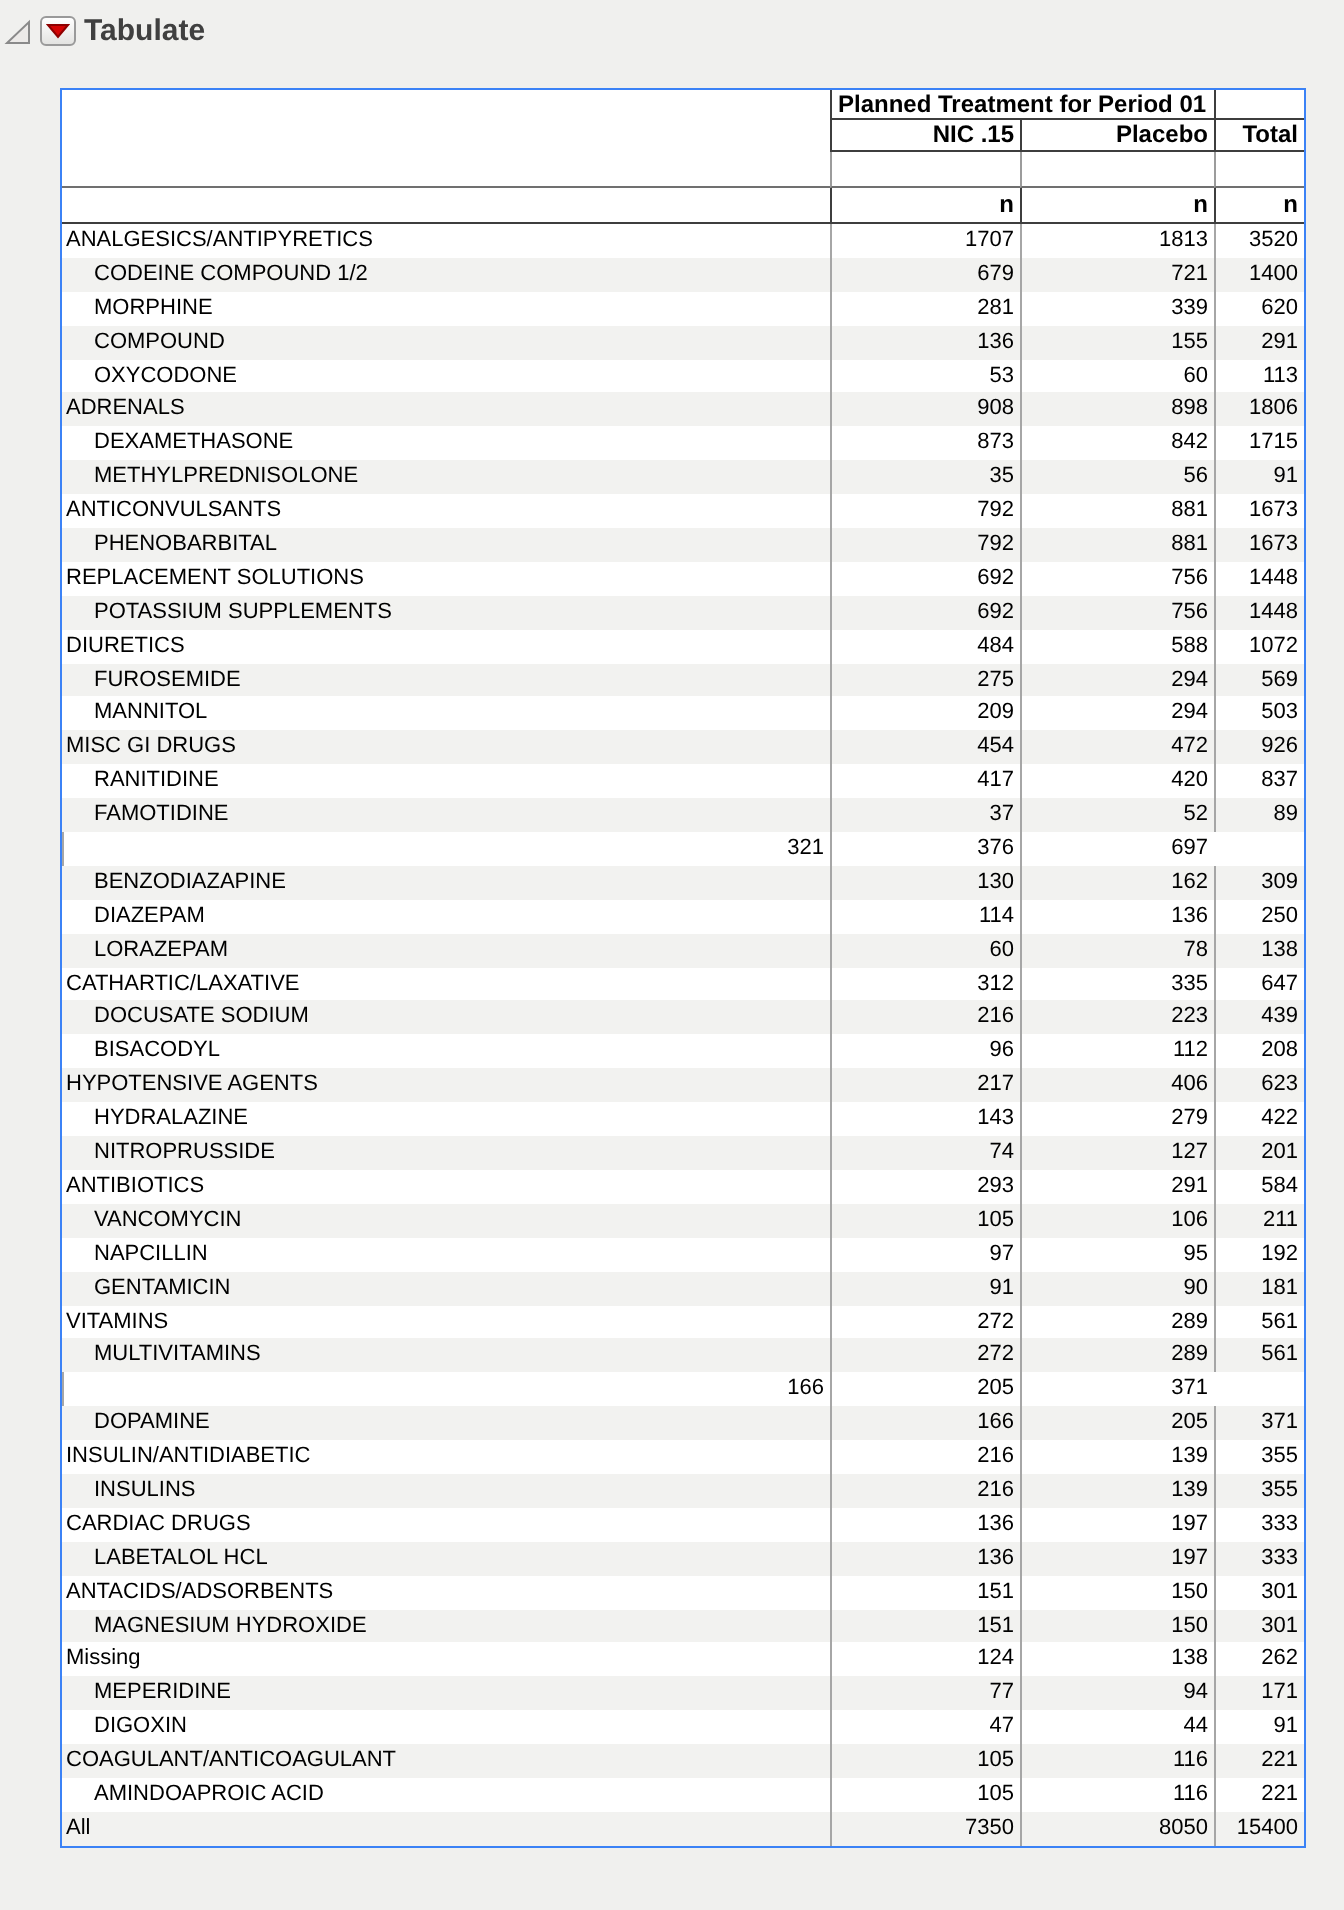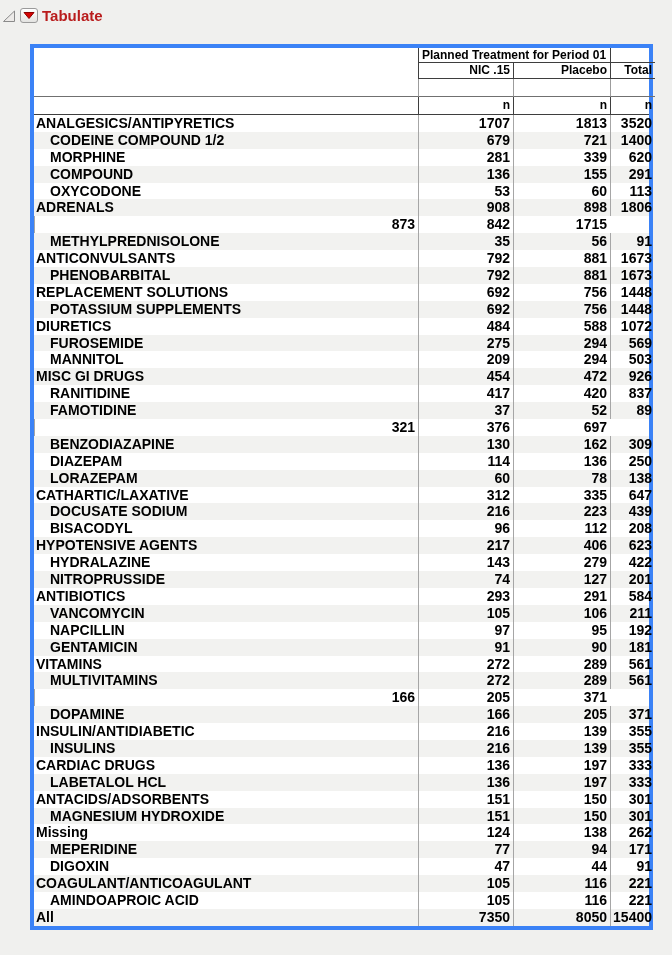--- a/index.html
+++ b/index.html
@@ -18,27 +18,27 @@
     display: flex; align-items: center; gap: 4px; height: 22px;
   }
   .disclosure { width: 14px; height: 15px; display: flex; align-items: flex-end; }
   .redtri-btn {
     width: 18px; height: 15px;
     border: 1px solid #9a9a9a; border-radius: 3px;
     background: linear-gradient(#ffffff, #e3e3e1);
     display: flex; align-items: center; justify-content: center;
     cursor: pointer;
   }
-  .outline-title { font-size: 15px; font-weight: bold; color: #b91c1c; letter-spacing: 0px; }
+  .outline-title { font-size: 15px; font-weight: bold; color: #404040; letter-spacing: 0px; }
 
   
   .tbl {
     position: absolute; left: 30px; top: 44px;
     width: 623px;
-    border: 4px solid #3b82f6;
+    border: 1px solid #3b82f6;
     background: #0c4a6e;
   }
   .hdr {
     display: grid;
     grid-template-columns: 384px 95px 97px 45px;
     grid-template-rows: 15px 16px 18px 17px;
     border-bottom: 1px solid #3e3e3e;
     background: #fff;
     font-size: 12px;
   }
@@ -63,23 +63,22 @@
   .hc-n { font-weight: bold; text-align: right; padding-right: 3px; line-height: 17px; border-left: 1px solid #3e3e3e; }
   .hc-n1 { grid-area: 4 / 2 / 5 / 3; }
   .hc-n2 { grid-area: 4 / 3 / 5 / 4; }
   .hc-n3 { grid-area: 4 / 4 / 5 / 5; }
 
   .tbody { background: #fff; }
   .trow {
     display: grid;
     grid-template-columns: 384px 95px 97px 45px;
     height: 16.9px;
-    font-size: 14px;
+    font-size: 11px;
     background: #ffffff;
-    font-weight: bold;
   }
   .trow:nth-child(even) { background: #f2f2f0; }
   .cell { overflow: hidden; white-space: nowrap; line-height: 16.9px; }
   .row-label { padding-left: 2px; }
   .row-label.indent { padding-left: 16px; }
   .num { text-align: right; padding-right: 3px; border-left: 1px solid #a6a6a6; }
 </style>
 </head>
 <body>
 
@@ -150,20 +149,21 @@
     <div class="cell num">60</div>
     <div class="cell num">113</div>
   </div>
         <div class="trow">
     <div class="cell row-label">ADRENALS</div>
     <div class="cell num">908</div>
     <div class="cell num">898</div>
     <div class="cell num">1806</div>
   </div>
         <div class="trow">
+    <div class="cell row-label indent">DEXAMETHASONE</div>
     <div class="cell num">873</div>
     <div class="cell num">842</div>
     <div class="cell num">1715</div>
   </div>
         <div class="trow">
     <div class="cell row-label indent">METHYLPREDNISOLONE</div>
     <div class="cell num">35</div>
     <div class="cell num">56</div>
     <div class="cell num">91</div>
   </div>

